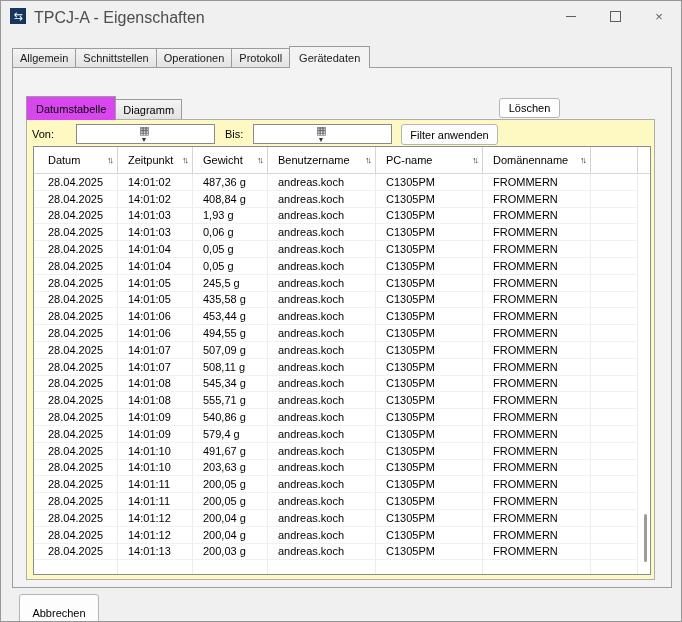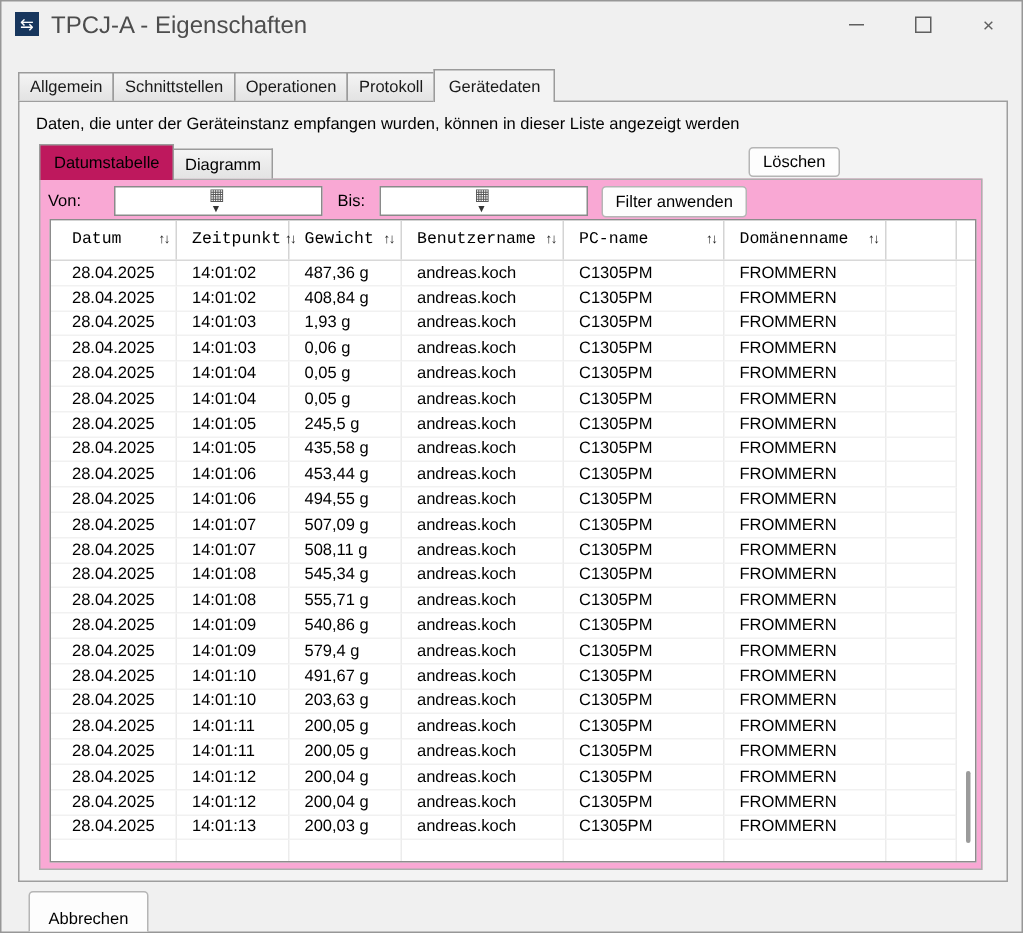--- a/index.html
+++ b/index.html
@@ -40,51 +40,51 @@
   }
   
   .desc { position:absolute; left:11px; top:9px; font-size:11px; color:#000; }
   
   .subtabstrip { position:absolute; left:13px; top:29px; height:23px; display:flex; align-items:flex-end; z-index:3; }
   .subtab {
     height:19px; margin-bottom:1px; padding:0 7px; display:flex; align-items:center;
     font-size:11px; background:linear-gradient(#f4f4f4,#e3e3e3);
     border:1px solid #9b9b9b; border-bottom:none; margin-right:-1px;
   }
-  .subtab.active { height:23px; margin-bottom:0; padding:0 9px; background:#be185d; z-index:4; }
+  .subtab.active { height:23px; margin-bottom:0; padding:0 9px; background:#d946ef; z-index:4; }
   .btn {
     background:#fdfdfd; border:1px solid #b5b5b5; border-radius:3px;
     display:flex; align-items:center; justify-content:center;
     font-size:11px; color:#000; box-sizing:border-box;text-align:center;
   }
   .btn-loeschen { position:absolute; left:486px; top:30px; width:61px; height:20px; }
   
   .subpanel {
     position:absolute; left:13px; top:51px; width:627px; height:459px;
-    background:#f9a8d4; border:1px solid #adadad;
+    background:#fef9c3; border:1px solid #adadad;
   }
   .filter-label { position:absolute; top:8px; font-size:11px; color:#000; }
   .lbl-von { left:5px; }
   .lbl-bis { left:198px; }
   .dtinput {
     position:absolute; top:4px; width:139px; height:20px; background:#fff;
     border:1px solid #8a8a8a; box-sizing:border-box; display:flex; align-items:center;flex-direction:column;
   }
   .dtinput .val { font-size:11px; padding-left:4px; flex:1; white-space:nowrap; overflow:hidden; }
   .dtinput .cal { font-size:11px; color:#555; line-height:1; margin-right:2px; }
   .dtinput .dd { font-size:7px; color:#333; margin-right:3px; }
   .in-von { left:49px; }
   .in-bis { left:226px; }
   .btn-filter { position:absolute; left:374px; top:4px; width:97px; height:21px; }
   
   .table {
     position:absolute; left:6px; top:26px; width:616px; height:427px;
     background:#fff; border:1px solid #8c8c8c; overflow:hidden;
   }
-  .thead { display:flex; height:26px; border-bottom:1px solid #d8d8d8; background:#fff;font-family:Liberation Mono, monospace; }
+  .thead { display:flex; height:26px; border-bottom:1px solid #d8d8d8; background:#fff; }
   .th {
     box-sizing:border-box; border-right:1px solid #d4d4d4;
     display:flex; align-items:center; justify-content:space-between;
     font-size:11px; color:#000; padding:0 5px 0 10px; white-space:nowrap;
   }
   .sort { font-size:9px; letter-spacing:-2px; color:#222; padding-left:2px; }
   .c0 { width:84px; padding-left:14px; }
   .c1 { width:75px; }
   .c2 { width:75px; }
   .c3 { width:108px; }
@@ -138,21 +138,20 @@
   <div class="tabstrip">
     <div class="tab">Allgemein</div>
     <div class="tab">Schnittstellen</div>
     <div class="tab">Operationen</div>
     <div class="tab">Protokoll</div>
     <div class="tab active">Gerätedaten</div>
   </div>
 
   <div class="tabpage">
 
-    <div class="desc">Daten, die unter der Geräteinstanz empfangen wurden, können in dieser Liste angezeigt werden</div>
 
     <div class="subtabstrip">
       <div class="subtab active">Datumstabelle</div>
       <div class="subtab">Diagramm</div>
     </div>
 
     <div class="btn btn-loeschen">Löschen</div>
 
     <div class="subpanel">
 

